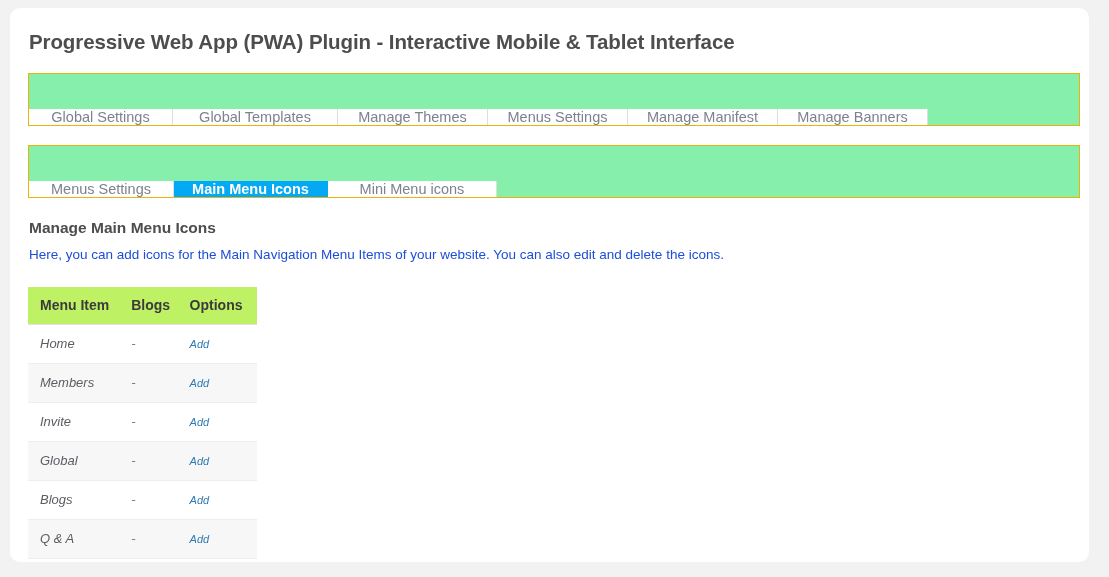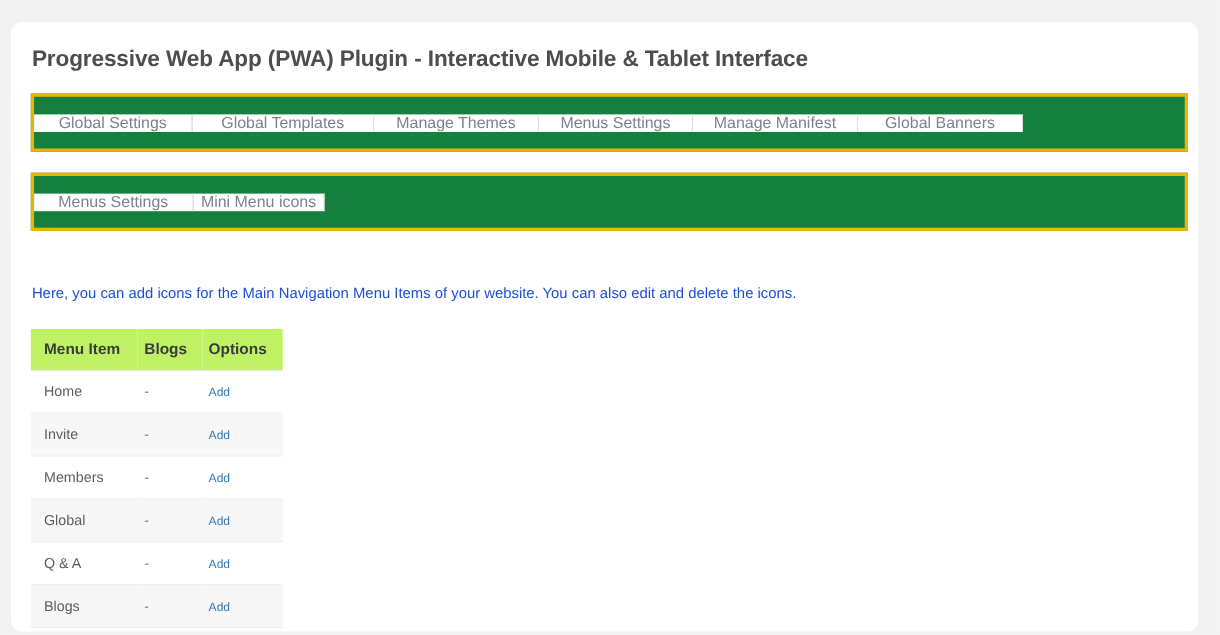--- a/index.html
+++ b/index.html
@@ -12,21 +12,21 @@
     height: 577px;
     background: #f2f2f2;
     font-family: "Liberation Sans", sans-serif;
     -webkit-font-smoothing: antialiased;
   }
 
   
   .card {
     position: absolute;
     left: 10px;
-    top: 20px;
+    top: 8px;
     width: 1079px;
     height: 554px;
     background: #ffffff;
     border-radius: 10px;
     overflow: hidden;
   }
 
   
   .page-title {
     position: absolute;
@@ -35,24 +35,24 @@
     font-size: 20.5px;
     font-weight: bold;
     color: #4d4d4d;
     letter-spacing: -0.1px;
     white-space: nowrap;
   }
 
   
   .tabbar {
     position: absolute;
-    border: 3px solid #eab308;
-    background: #15803d;
+    border: 1px solid #eab308;
+    background: #86efac;
     display: flex;
-    align-items: center;
+    align-items: flex-end;
   }
   .tabbar.primary {
     left: 18px;
     top: 65px;
     width: 1052px;
     height: 53px;
   }
   .tabbar.secondary {
     left: 18px;
     top: 137px;
@@ -88,21 +88,21 @@
   .p1 { width: 165px; }
   .p2 { width: 150px; }
   .p3 { width: 105px; }
   .p4 { width: 140px; }
   .p5 { width: 150px; }
   .p6 { width: 150px; }
 
   
   .s0 { width: 145px; }
   .s1 { width: 154px; }
-  .s2 { width: 119px; }
+  .s2 { width: 169px; }
 
   
   .section-heading {
     position: absolute;
     left: 19px;
     top: 211px;
     font-size: 15.5px;
     font-weight: bold;
     color: #4d4d4d;
   }
@@ -134,20 +134,21 @@
     white-space: nowrap;
   }
   .icon-table th.col-icon { padding-left: 6px; }
   .icon-table th.col-options { padding-left: 6px; }
   .icon-table td {
     padding: 11px 10px 12px 12px;
     color: #5a5d62;
     border-bottom: 1px solid #eeeeee;
     vertical-align: middle;
     white-space: nowrap;
+    font-style: italic;
   }
   .icon-table td.col-icon {
     padding-left: 6px;
     color: #7a7d82;
   }
   .icon-table td.col-options { padding-left: 6px; }
   .icon-table tbody tr:nth-child(even) { background: #f7f7f7; }
   .icon-table tbody tr:nth-child(odd)  { background: #ffffff; }
   .add-link {
     color: #2e7ab3;
@@ -162,67 +163,69 @@
 <div class="card">
 
   <div class="page-title">Progressive Web App (PWA) Plugin - Interactive Mobile &amp; Tablet Interface</div>
 
   <div class="tabbar primary">
     <div class="tab p0">Global Settings</div>
     <div class="tab p1">Global Templates</div>
     <div class="tab p2">Manage Themes</div>
     <div class="tab p4">Menus Settings</div>
     <div class="tab p5">Manage Manifest</div>
-    <div class="tab p6">Global Banners</div>
+    <div class="tab p6">Manage Banners</div>
     <div class="tab filler"></div>
   </div>
 
   <div class="tabbar secondary">
     <div class="tab s0">Menus Settings</div>
+    <div class="tab s1 active">Main Menu Icons</div>
     <div class="tab s2">Mini Menu icons</div>
     <div class="tab filler"></div>
   </div>
 
+  <div class="section-heading">Manage Main Menu Icons</div>
   <div class="section-desc">Here, you can add icons for the Main Navigation Menu Items of your website. You can also edit and delete the icons.</div>
 
   <table class="icon-table">
     <thead>
       <tr>
         <th class="col-menu-item">Menu Item</th>
         <th class="col-icon">Blogs</th>
         <th class="col-options">Options</th>
       </tr>
     </thead>
     <tbody>
       <tr>
         <td>Home</td>
         <td class="col-icon">-</td>
         <td class="col-options"><a class="add-link">Add</a></td>
       </tr>
       <tr>
+        <td>Members</td>
+        <td class="col-icon">-</td>
+        <td class="col-options"><a class="add-link">Add</a></td>
+      </tr>
+      <tr>
         <td>Invite</td>
         <td class="col-icon">-</td>
         <td class="col-options"><a class="add-link">Add</a></td>
       </tr>
       <tr>
-        <td>Members</td>
-        <td class="col-icon">-</td>
-        <td class="col-options"><a class="add-link">Add</a></td>
-      </tr>
-      <tr>
         <td>Global</td>
         <td class="col-icon">-</td>
         <td class="col-options"><a class="add-link">Add</a></td>
       </tr>
       <tr>
+        <td>Blogs</td>
+        <td class="col-icon">-</td>
+        <td class="col-options"><a class="add-link">Add</a></td>
+      </tr>
+      <tr>
         <td>Q &amp; A</td>
-        <td class="col-icon">-</td>
-        <td class="col-options"><a class="add-link">Add</a></td>
-      </tr>
-      <tr>
-        <td>Blogs</td>
         <td class="col-icon">-</td>
         <td class="col-options"><a class="add-link">Add</a></td>
       </tr>
     </tbody>
   </table>
 
 </div>
 
 </body></html>

